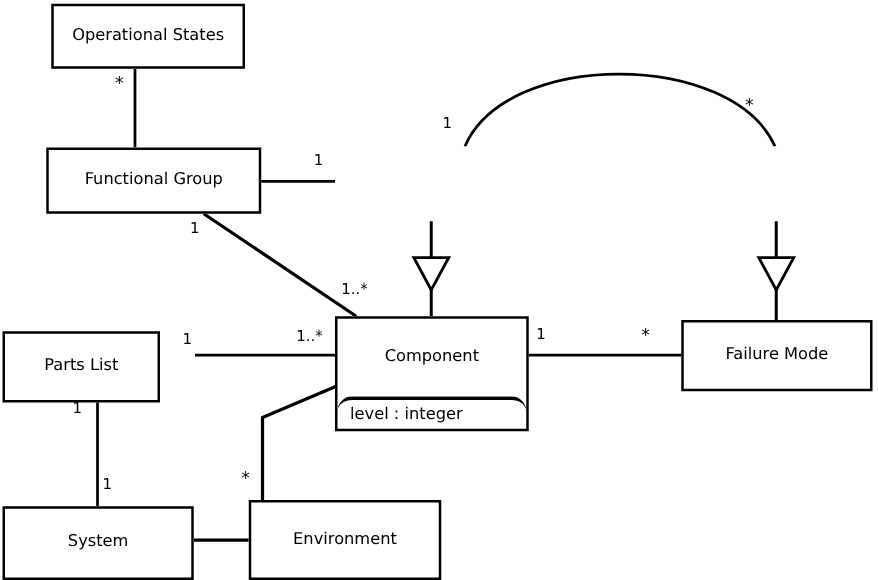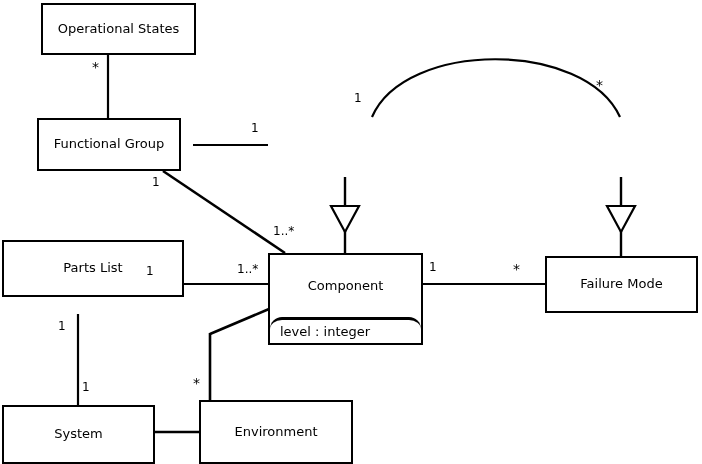--- a/index.html
+++ b/index.html
@@ -104,27 +104,27 @@
     <line x1="269" y1="309" x2="210" y2="334" stroke="#000000" stroke-width="2.6"></line>
     <line x1="210" y1="333" x2="210" y2="400" stroke="#000000" stroke-width="2.6"></line>
 
     <line x1="155" y1="432" x2="199" y2="432" stroke="#000000" stroke-width="2.6"></line>
   </svg>
 
   <div class="uml-class" style="left:41px; top:3px; width:155px; height:52px;">
     <div class="uml-name-compartment">Operational States</div>
   </div>
 
-  <div class="uml-class" style="left:37px; top:118px; width:144px; height:53px;">
+  <div class="uml-class" style="left:37px; top:118px; width:172px; height:53px;">
     <div class="uml-name-compartment">Functional Group</div>
   </div>
 
 
 
-  <div class="uml-class" style="left:2px; top:240px; width:182px; height:57px;">
+  <div class="uml-class" style="left:2px; top:265px; width:126px; height:57px;">
     <div class="uml-name-compartment">Parts List</div>
   </div>
 
   <div class="uml-class has-attrs" style="left:268px; top:253px; width:155px; height:92px;">
     <div class="uml-name-compartment">Component</div>
     <div class="uml-attr-compartment">level : integer</div>
   </div>
 
   <div class="uml-class" style="left:545px; top:256px; width:153px; height:57px;">
     <div class="uml-name-compartment">Failure Mode</div>

